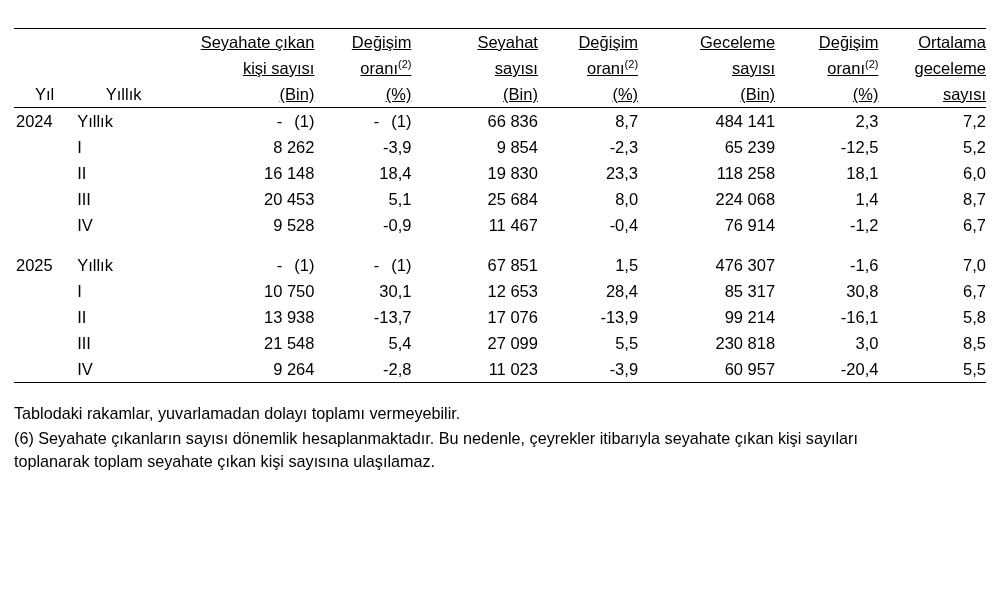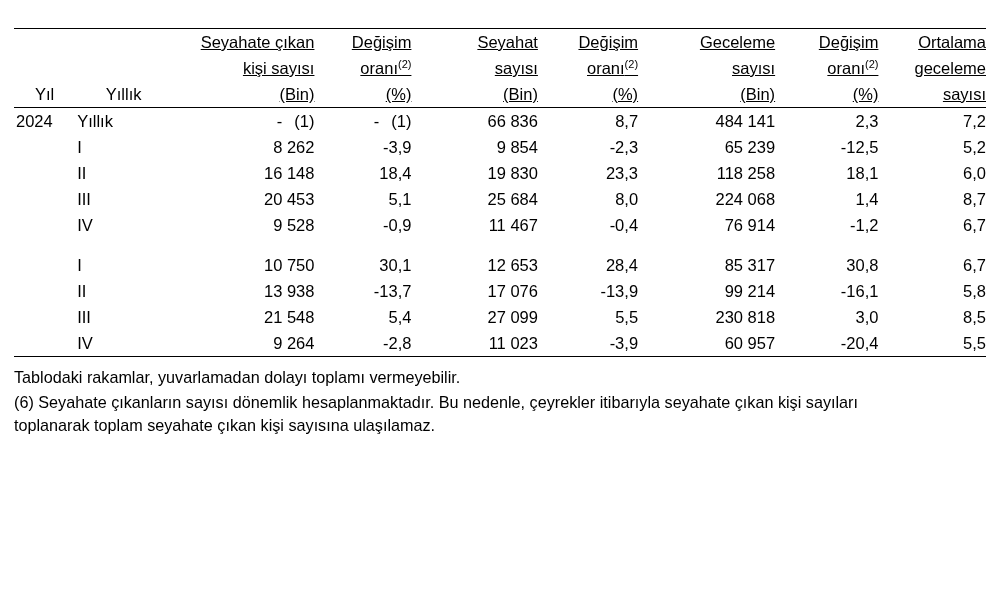--- a/index.html
+++ b/index.html
@@ -94,21 +94,21 @@
   }
   .dashpair .dash {
     display: inline-block;
     min-width: 8px;
   }
   .dashpair .note {
     display: inline-block;
     margin-left: 12px;
   }
   .footnotes {
-    margin-top: 9px;
+    margin-top: 19px;
     width: 972px;
   }
   .footnotes p {
     margin: 0 0 1px 0;
     font-size: 16.2px;
     line-height: 23.5px;
     white-space: pre-wrap;
   }
   
   col.w-yil      { width: 58px; }
@@ -264,20 +264,39 @@
         <td>-0,4</td>
         <td>76 914</td>
         <td>-1,2</td>
         <td>6,7</td>
       </tr>
 
       <tr class="spacer">
         <td colspan="9"></td>
       </tr>
 
+      <tr class="annual">
+        <td class="c-yil">2025</td>
+        <td class="c-ceyrek">Yıllık</td>
+        <td>
+          <span class="dashpair">
+            <span class="dash">-</span><span class="note">(1)</span>
+          </span>
+        </td>
+        <td>
+          <span class="dashpair">
+            <span class="dash">-</span><span class="note">(1)</span>
+          </span>
+        </td>
+        <td>67 851</td>
+        <td>1,5</td>
+        <td>476 307</td>
+        <td>-1,6</td>
+        <td>7,0</td>
+      </tr>
 
       <tr>
         <td class="c-yil"></td>
         <td class="c-ceyrek">I</td>
         <td>10 750</td>
         <td>30,1</td>
         <td>12 653</td>
         <td>28,4</td>
         <td>85 317</td>
         <td>30,8</td>

